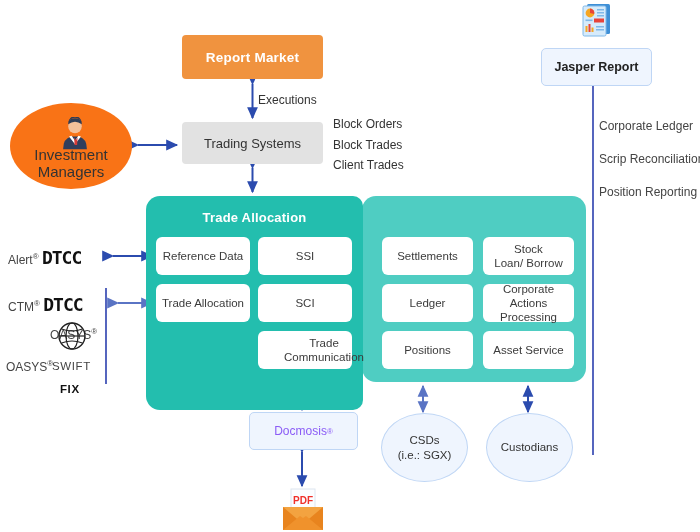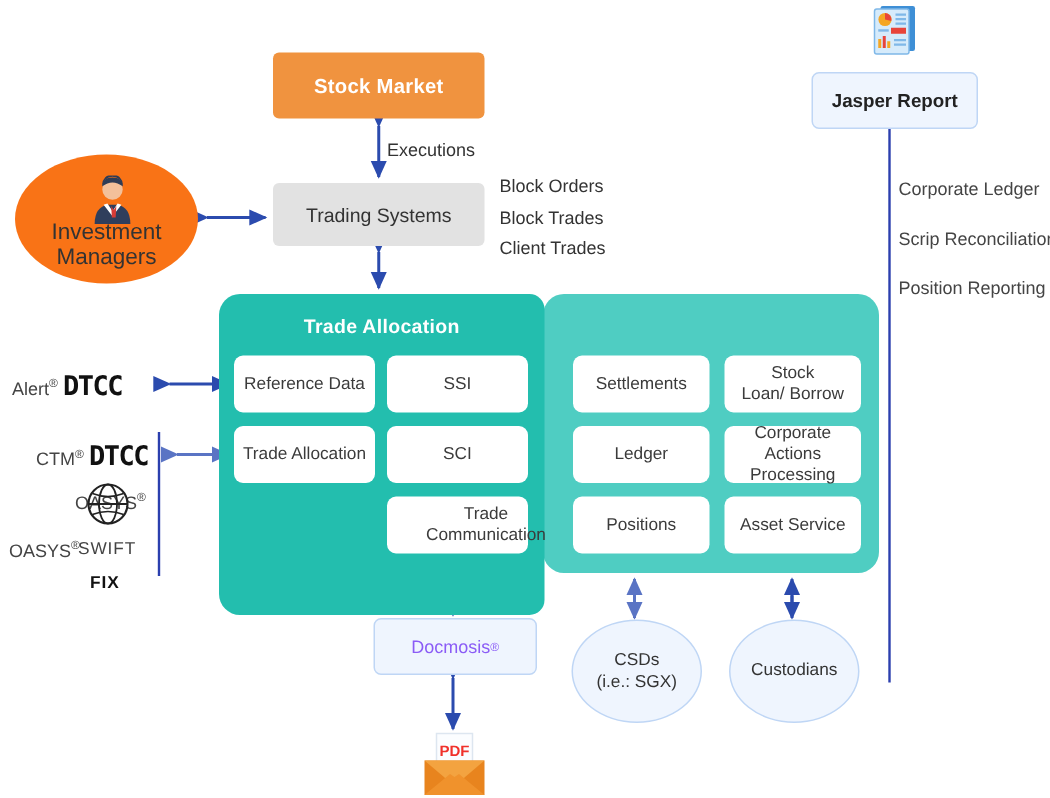--- a/index.html
+++ b/index.html
@@ -132,21 +132,21 @@
 
   <line x1="302" y1="396" x2="302" y2="410" stroke="#2B4BAE" stroke-width="2" marker-end="url(#ah)"></line>
   <line x1="423" y1="397" x2="423" y2="412" stroke="#5A74C4" stroke-width="2" marker-end="url(#ahl)"></line>
   <line x1="528" y1="397" x2="528" y2="412" stroke="#2B4BAE" stroke-width="2" marker-end="url(#ah)"></line>
 
   <line x1="302" y1="452" x2="302" y2="486" stroke="#2B4BAE" stroke-width="2" marker-start="url(#ah)" marker-end="url(#ah)"></line>
 
   <line x1="593" y1="86" x2="593" y2="455" stroke="#2B3FAE" stroke-width="1.6"></line>
 </svg>
 
-<div class="node stock-market">Stock Market</div>
+<div class="node stock-market">Report Market</div>
 
 <div class="executions-label">Executions</div>
 
 <div class="node trading-systems">Trading Systems</div>
 
 <div class="flow-labels">
   <div>Block Orders</div>
   <div>Block Trades</div>
   <div>Client Trades</div>
 </div>
@@ -162,21 +162,21 @@
   </svg>
   <span>Investment</span>
   <span>Managers</span>
 </div>
 
 <div class="sys-label" style="left:8px;top:247px;">
   <span>Alert</span><span class="sup">®</span>
   <span class="dtcc">DTCC</span>
 </div>
 
-<div class="sys-label" style="left:8px;top:294px;margin-left:16px;">
+<div class="sys-label" style="left:8px;top:294px;">
   <span>CTM</span><span class="sup">®</span>
   <span class="dtcc">DTCC</span>
 </div>
 
 <div class="sys-label" style="left:2px;top:327px;margin-left:48px;">
   <span>OASYS</span><span class="sup">®</span>
 </div>
 
 <div class="sys-label" style="left:6px;top:359px;">
   <span>OASYS</span><span class="sup">®</span>

